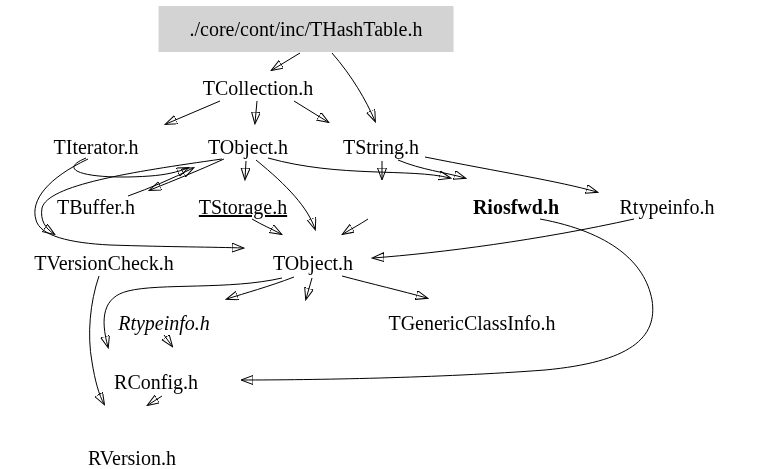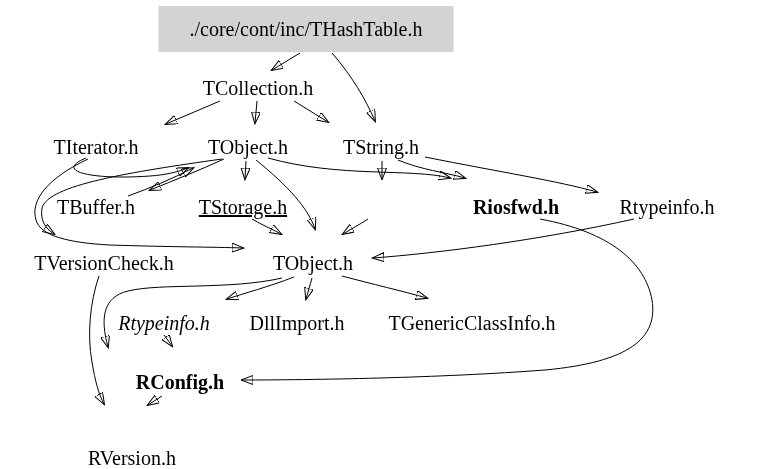--- a/index.html
+++ b/index.html
@@ -78,21 +78,20 @@
   <div class="node" style="left:516px;top:207px;font-weight:bold;">Riosfwd.h</div>
 
   <div class="node" style="left:667px;top:207px;">Rtypeinfo.h</div>
 
   <div class="node" style="left:104px;top:263px;">TVersionCheck.h</div>
 
   <div class="node" style="left:313px;top:263px;">TObject.h</div>
 
   <div class="node" style="left:164px;top:323px;font-style:italic;">Rtypeinfo.h</div>
 
-  <div class="node" style="left:297px;top:323px;">DllImport.h</div>
 
   <div class="node" style="left:472px;top:323px;">TGenericClassInfo.h</div>
 
-  <div class="node" style="left:180px;top:382px;font-weight:bold;">RConfig.h</div>
+  <div class="node" style="left:156px;top:382px;">RConfig.h</div>
 
   <div class="node" style="left:132px;top:439px;margin-top:19px;">RVersion.h</div>
 
 </div>
 
 </body></html>

